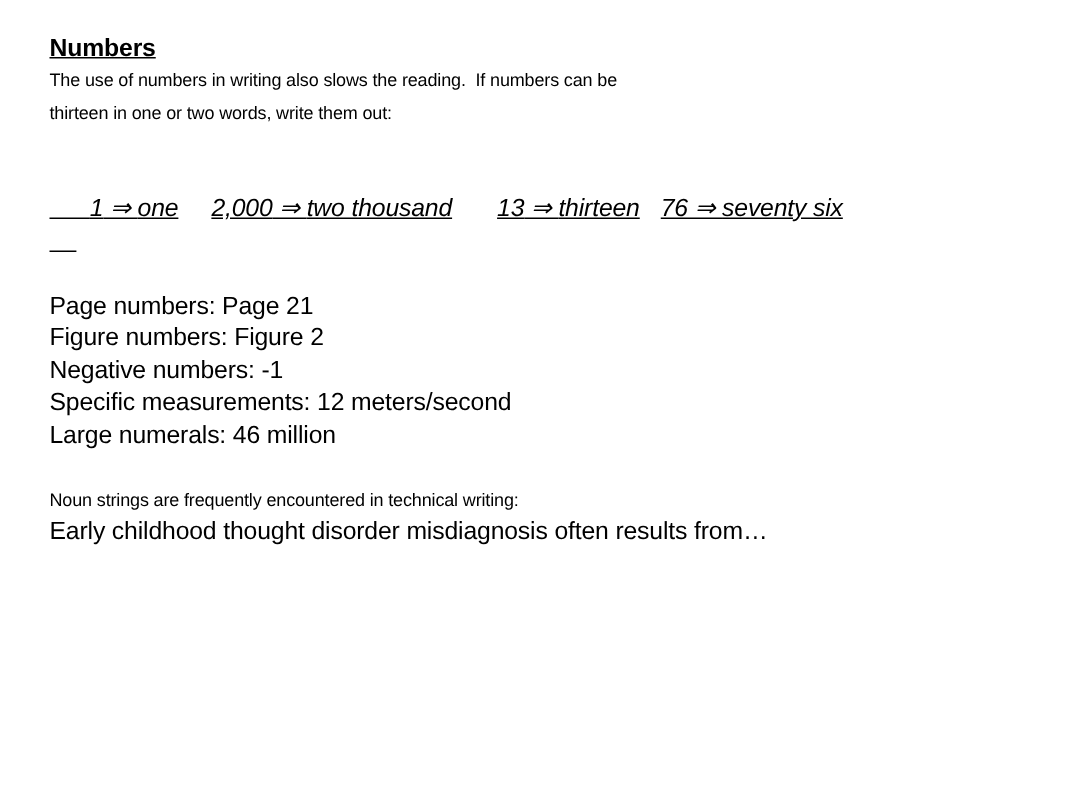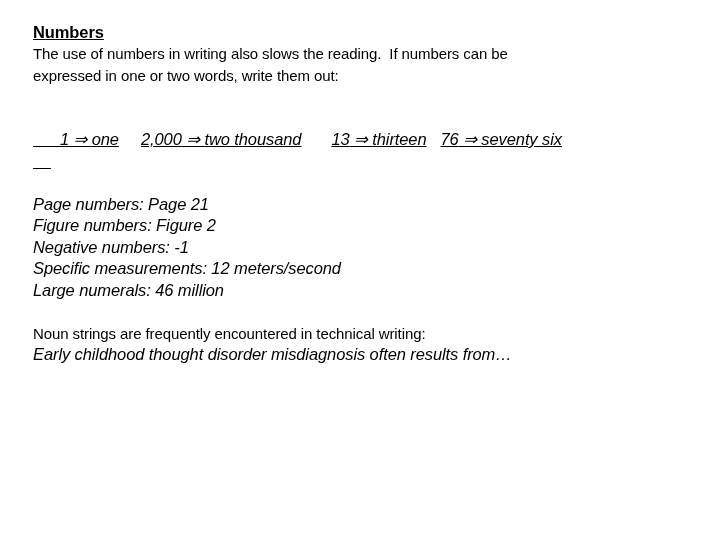--- a/index.html
+++ b/index.html
@@ -34,33 +34,32 @@
     font-size: 16.5px;
     font-weight: bold;
     text-decoration: underline;
     line-height: 21px;
     letter-spacing: -0.1px;
     white-space: pre;
     margin: 0;
   }
 
   .body-line {
-    font-size: 15px;
+    font-size: 12px;
     font-weight: normal;
     font-style: normal;
     line-height: 21.5px;
     letter-spacing: -0.1px;
     white-space: pre;
     margin: 0;
   }
 
   .italic-line {
     font-size: 16.5px;
     font-weight: normal;
-    font-style: italic;
     line-height: 21.5px;
     letter-spacing: -0.1px;
     white-space: pre;
     margin: 0;
   }
 
   .spacer-line {
     height: 21.5px;
     line-height: 21.5px;
     font-size: 16.5px;
@@ -99,21 +98,21 @@
 <body>
 
 <div class="slide">
 
   <div class="section">
 
     <div class="heading">Numbers</div>
 
     <div class="body-line">The use of numbers in writing also slows the reading.  If numbers can be</div>
 
-    <div class="body-line">expressed in one or two words, write them out:</div>
+    <div class="body-line">thirteen in one or two words, write them out:</div>
 
     <div class="spacer-line">&nbsp;</div>
 
     <div class="example-row">
       <span class="example-pair"><span>1</span><span class="arrow-glyph"> ⇒ </span><span>one</span></span><span class="example-gap-1"></span><span class="example-pair"><span>2,000</span><span class="arrow-glyph"> ⇒ </span><span>two thousand</span></span><span class="example-gap-2"></span><span class="example-pair"><span>13</span><span class="arrow-glyph"> ⇒ </span><span>thirteen</span></span><span class="example-gap-3"></span><span class="example-pair"><span>76</span><span class="arrow-glyph"> ⇒ </span><span>seventy six</span></span>
     </div>
 
     <div class="spacer-line">&nbsp;</div>
 
 

